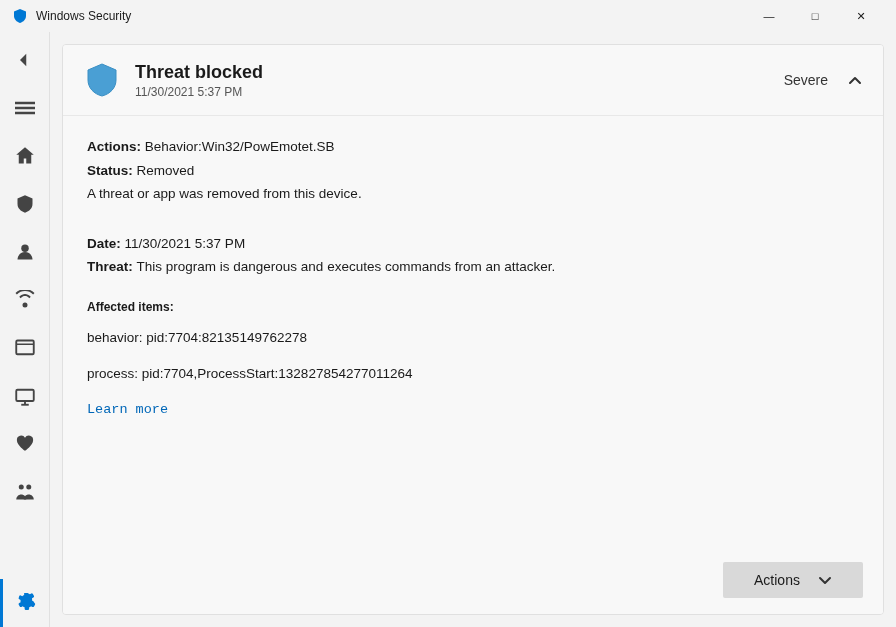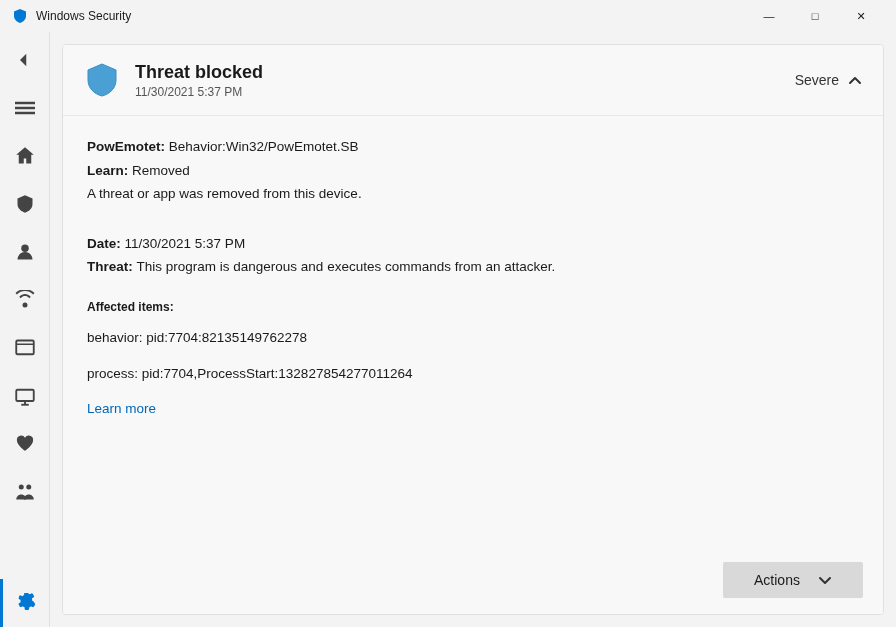--- a/index.html
+++ b/index.html
@@ -139,21 +139,21 @@
       color: #1a1a1a;
     }
     .threat-date {
       font-size: 12px;
       color: #555;
       margin-top: 2px;
     }
     .threat-severity {
       display: flex;
       align-items: center;
-      gap: 8px;
+      gap: 19px;
       font-size: 14px;
       color: #333;
       cursor: pointer;
     }
     .chevron-up {
       width: 16px;
       height: 16px;
       display: flex;
       align-items: center;
       justify-content: center;
@@ -185,20 +185,21 @@
       padding-left: 0;
       color: #1a1a1a;
       font-size: 13.5px;
     }
     .learn-more {
       color: #0067b8;
       text-decoration: none;
       font-size: 13.5px;
       cursor: pointer;
       display: inline-block;
+      font-family: Liberation Mono, monospace;
     }
 
     
     .threat-footer {
       display: flex;
       justify-content: flex-end;
       padding: 12px 20px 16px;
       background: #f8f8f8;
     }
     .actions-btn {
@@ -338,24 +339,24 @@
           <span class="chevron-up">
             <svg width="14" height="14" viewBox="0 0 14 14" fill="none">
               <path d="M2 10L7 5l5 5" stroke="#333" stroke-width="2" stroke-linecap="round" stroke-linejoin="round"></path>
             </svg>
           </span>
         </div>
       </div>
 
       <div class="threat-body">
         <p>
-          <strong>PowEmotet:</strong>&nbsp;<span>Behavior:Win32/PowEmotet.SB</span>
+          <strong>Actions:</strong>&nbsp;<span>Behavior:Win32/PowEmotet.SB</span>
         </p>
         <p>
-          <strong>Learn:</strong>&nbsp;<span>Removed</span>
+          <strong>Status:</strong>&nbsp;<span>Removed</span>
         </p>
         <p>A threat or app was removed from this device.</p>
 
         <p class="section-gap">
           <strong>Date:</strong>&nbsp;<span>11/30/2021 5:37 PM</span>
         </p>
         <p>
           <strong>Threat:</strong>&nbsp;<span>This program is dangerous and executes commands from an attacker.</span>
         </p>
 

